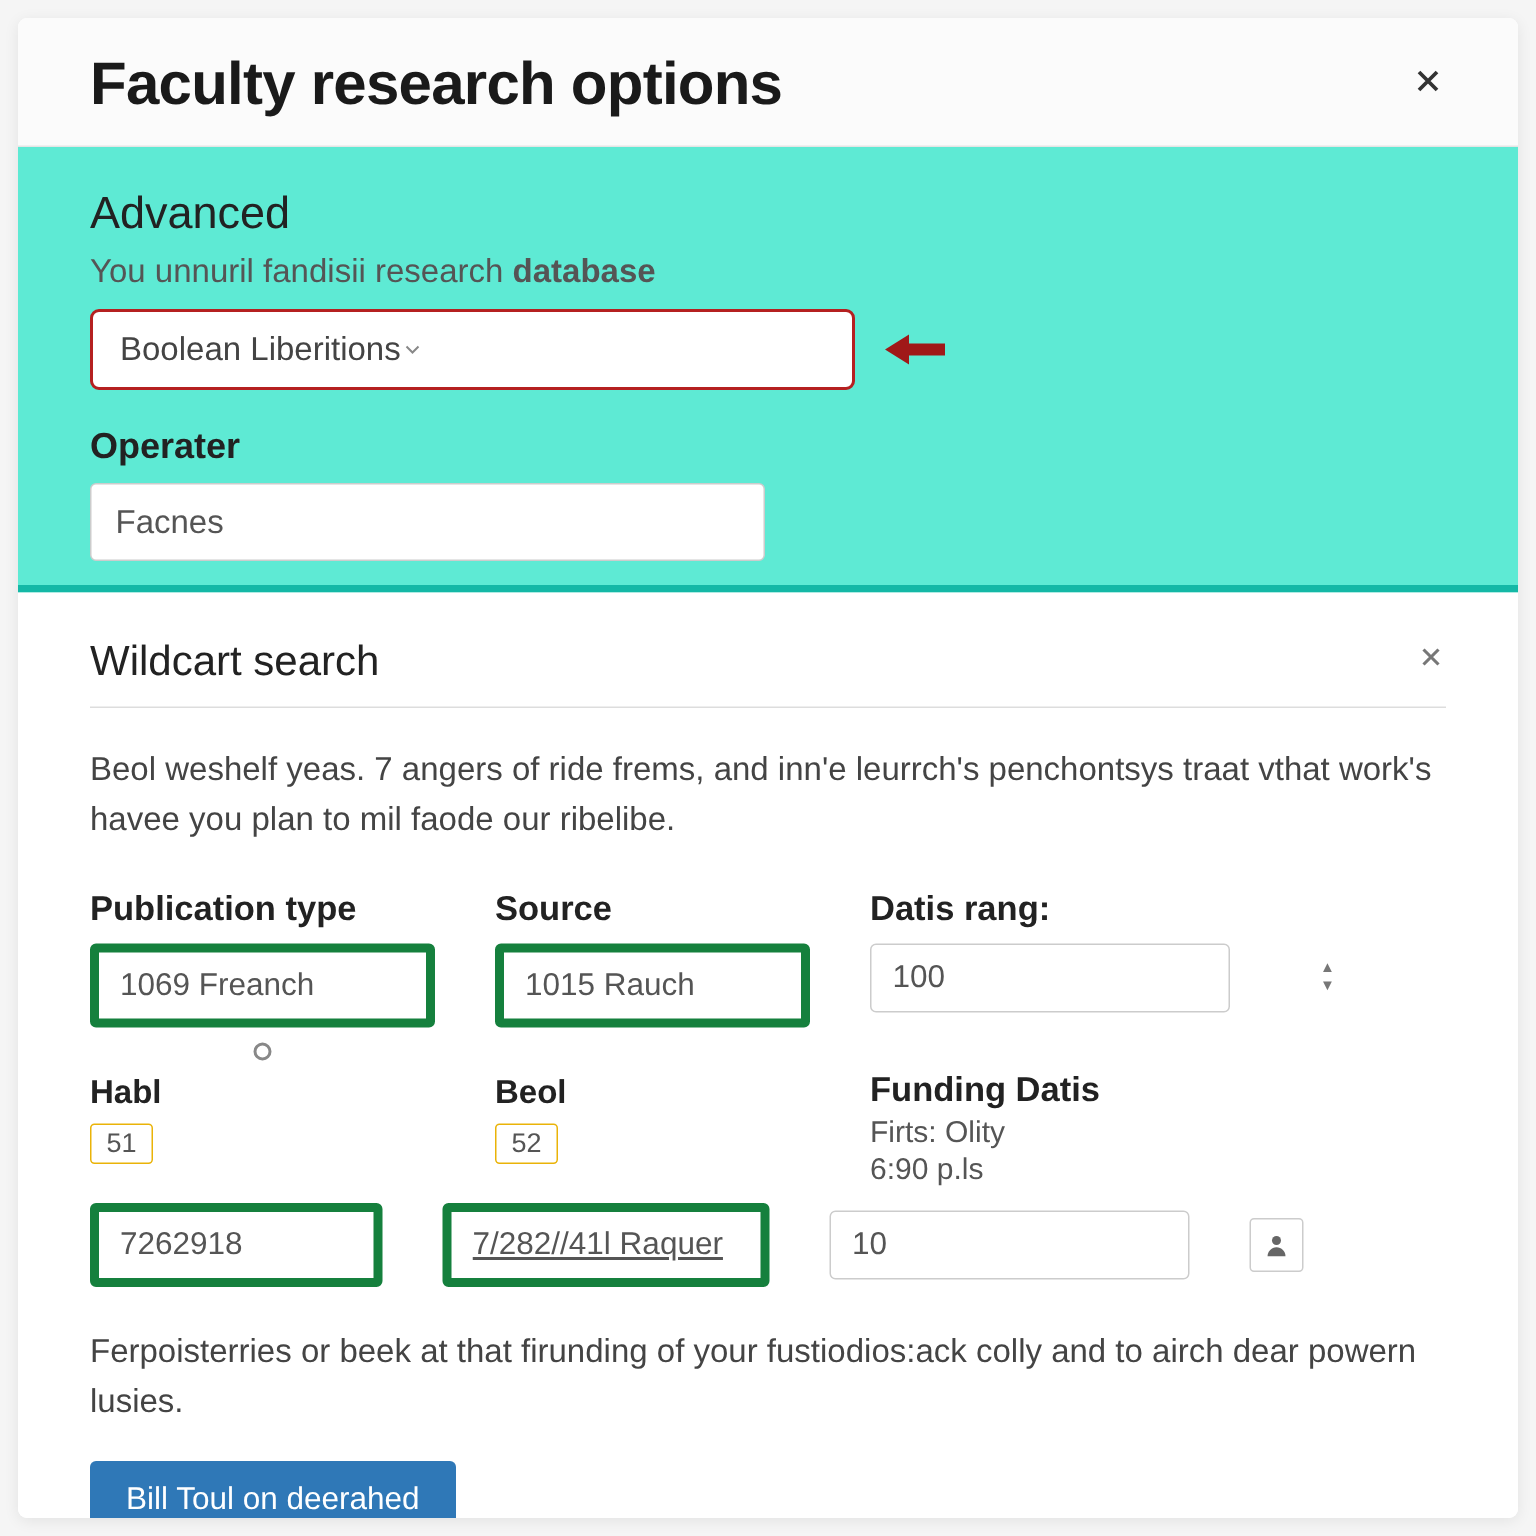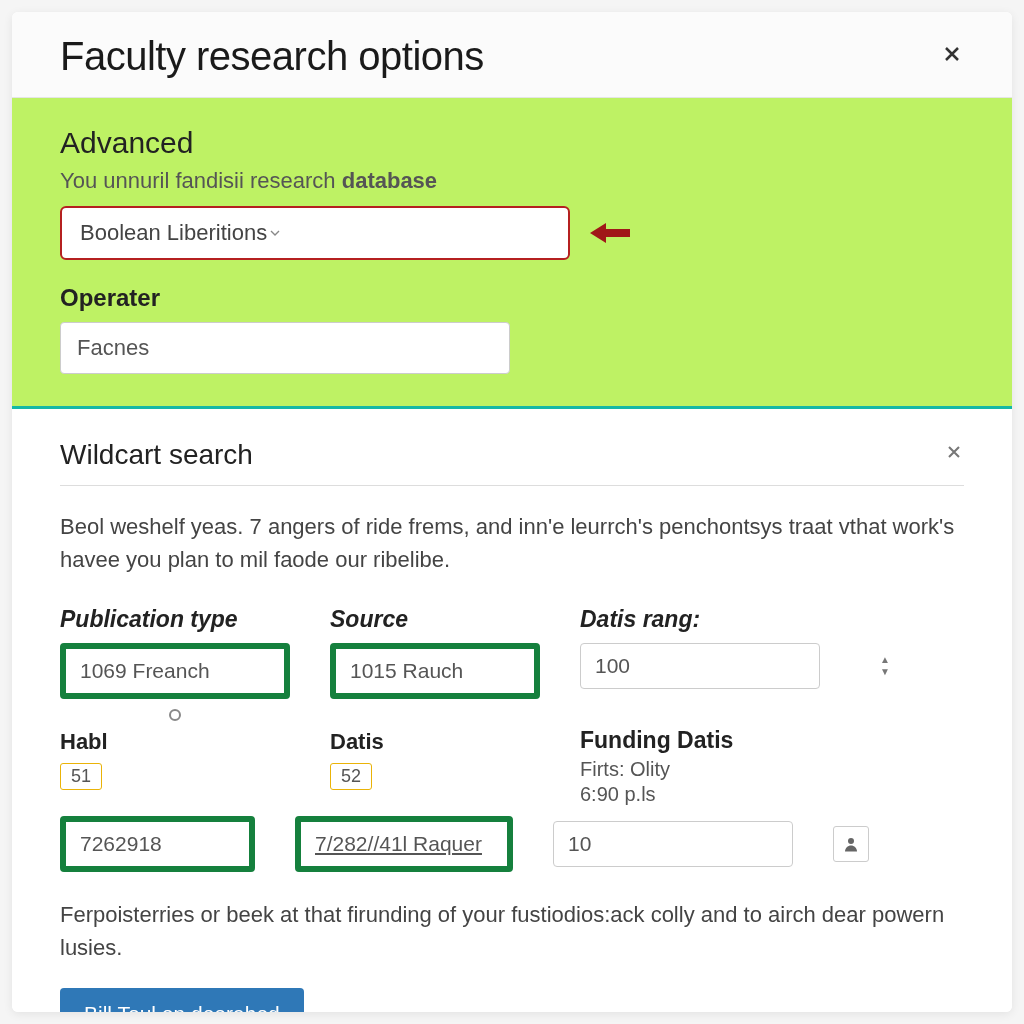--- a/index.html
+++ b/index.html
@@ -23,36 +23,36 @@
 .header {
   padding: 22px 48px 18px 48px;
   border-bottom: 1px solid #e5e5e5;
   display: flex;
   justify-content: space-between;
   align-items: center;
   background: #fbfbfb;
 }
 .header h1 {
   font-size: 40px;
-  font-weight: 400;
+  font-weight: 700;
   color: #1a1a1a;
   letter-spacing: -0.5px;
 }
 .close-btn {
   font-size: 28px;
   color: #333;
   cursor: pointer;
   background: none;
   border: none;
   line-height: 1;
 }
 .section-advanced {
-  padding: 28px 48px 32px 48px;
-  border-bottom: 3px solid #14b8a6;
-  background: #bef264;
+  padding: 28px 48px 16px 48px;
+  border-bottom: 5px solid #14b8a6;
+  background: #5eead4;
 }
 .section-advanced h2 {
   font-size: 30px;
   font-weight: 400;
   color: #222;
   margin-bottom: 8px;
 }
 .subtext {
   font-size: 22px;
   color: #555;
@@ -152,21 +152,20 @@
 }
 .filter-col { flex: 0 0 auto; }
 .filter-col.pub { width: 230px; }
 .filter-col.pul { width: 210px; }
 .filter-col.date { width: 240px; }
 .col-label {
   font-size: 23px;
   font-weight: 700;
   color: #222;
   margin-bottom: 10px;
-  font-style: italic;
 }
 .input-sm {
   width: 100%;
   padding: 10px 14px;
   font-size: 21px;
   color: #555;
   border: 6px solid #15803d;
   border-radius: 4px;
   background: #fff;
 }
@@ -343,21 +342,21 @@
         </div>
       </div>
     </div>
 
     <div class="row2">
       <div class="filter-col pub">
         <div class="mini-label">Habl</div>
         <span class="tag">51</span>
       </div>
       <div class="filter-col pul">
-        <div class="mini-label">Datis</div>
+        <div class="mini-label">Beol</div>
         <span class="tag">52</span>
       </div>
       <div class="filter-col date funding-col">
         <div class="funding-title">Funding Datis</div>
         <div class="funding-sub">Firts: Olity</div>
         <div class="funding-sub">6:90 p.ls</div>
       </div>
     </div>
 
     <div class="bottom-input-row">

